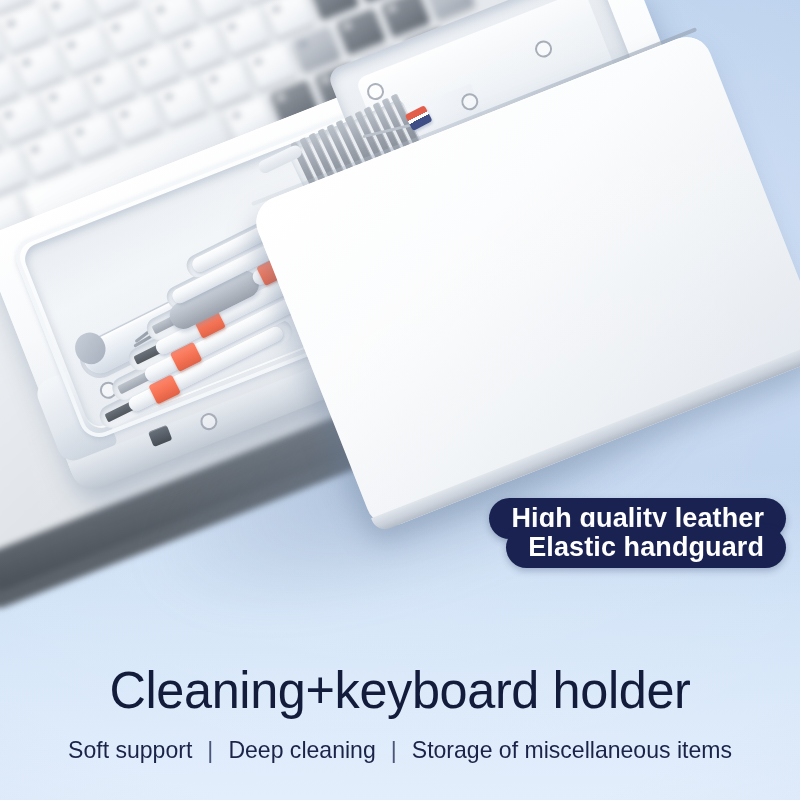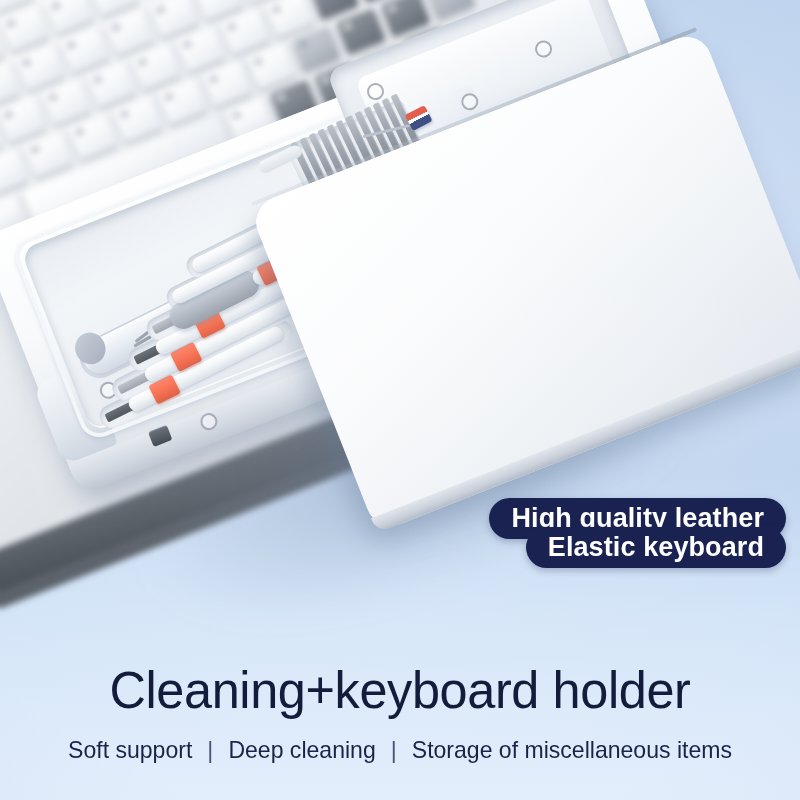--- a/index.html
+++ b/index.html
@@ -517,21 +517,21 @@
     </div>
 
     <div class="lid-seam"></div>
     <div class="lid"></div>
     <div class="lid-edge"></div>
   </div>
 
   <div class="bg-vign"></div>
 
   <div class="pill" id="pill-1">High quality leather</div>
-  <div class="pill" id="pill-2">Elastic keyboard</div>
+  <div class="pill" id="pill-2">Elastic handguard</div>
 
   <div class="headline">Cleaning+keyboard holder</div>
 
   <div class="subline">
     <span>Soft support</span>
     <span class="sep">|</span>
     <span>Deep cleaning</span>
     <span class="sep">|</span>
     <span>Storage of miscellaneous items</span>
   </div>

